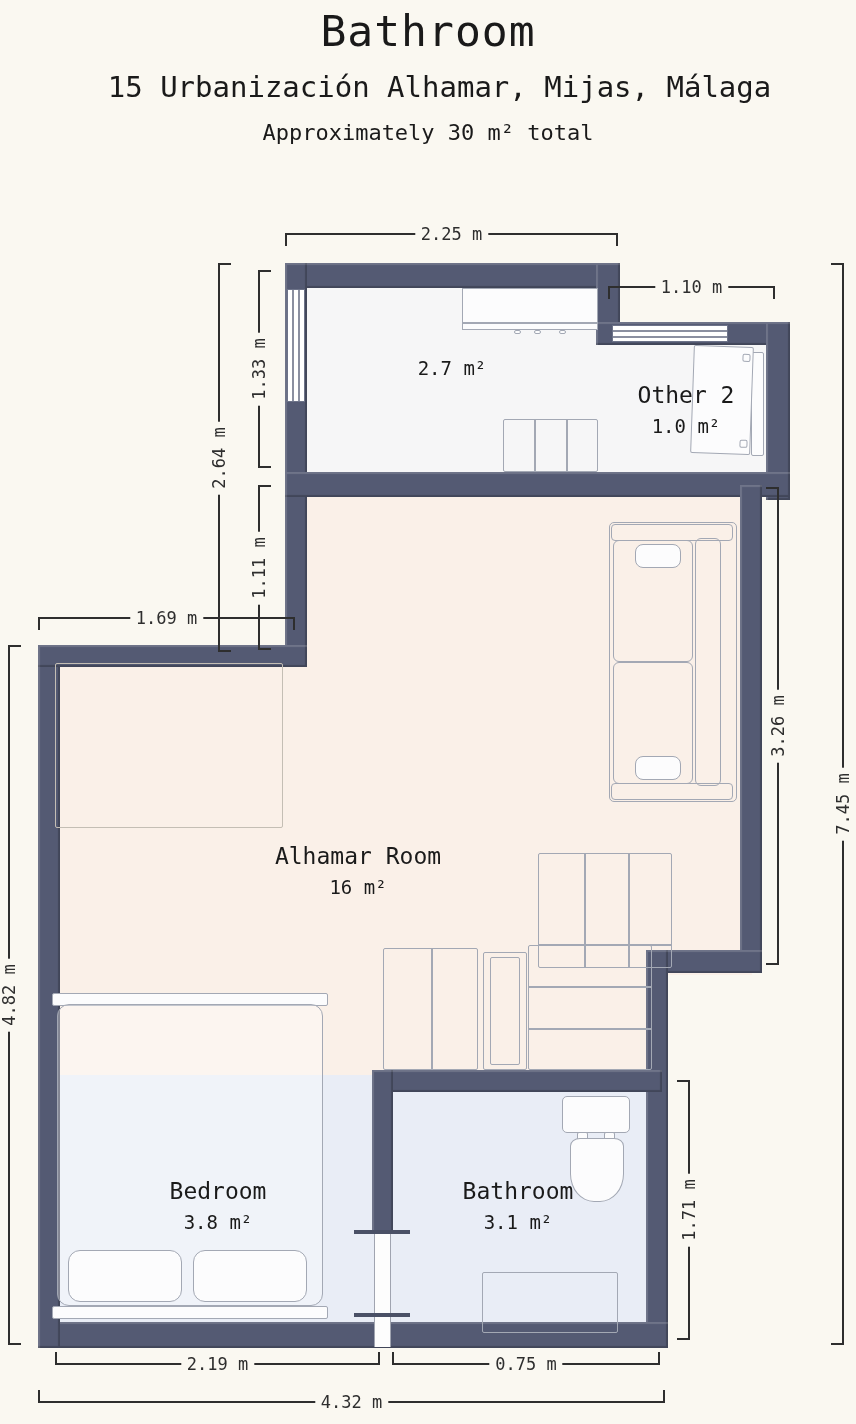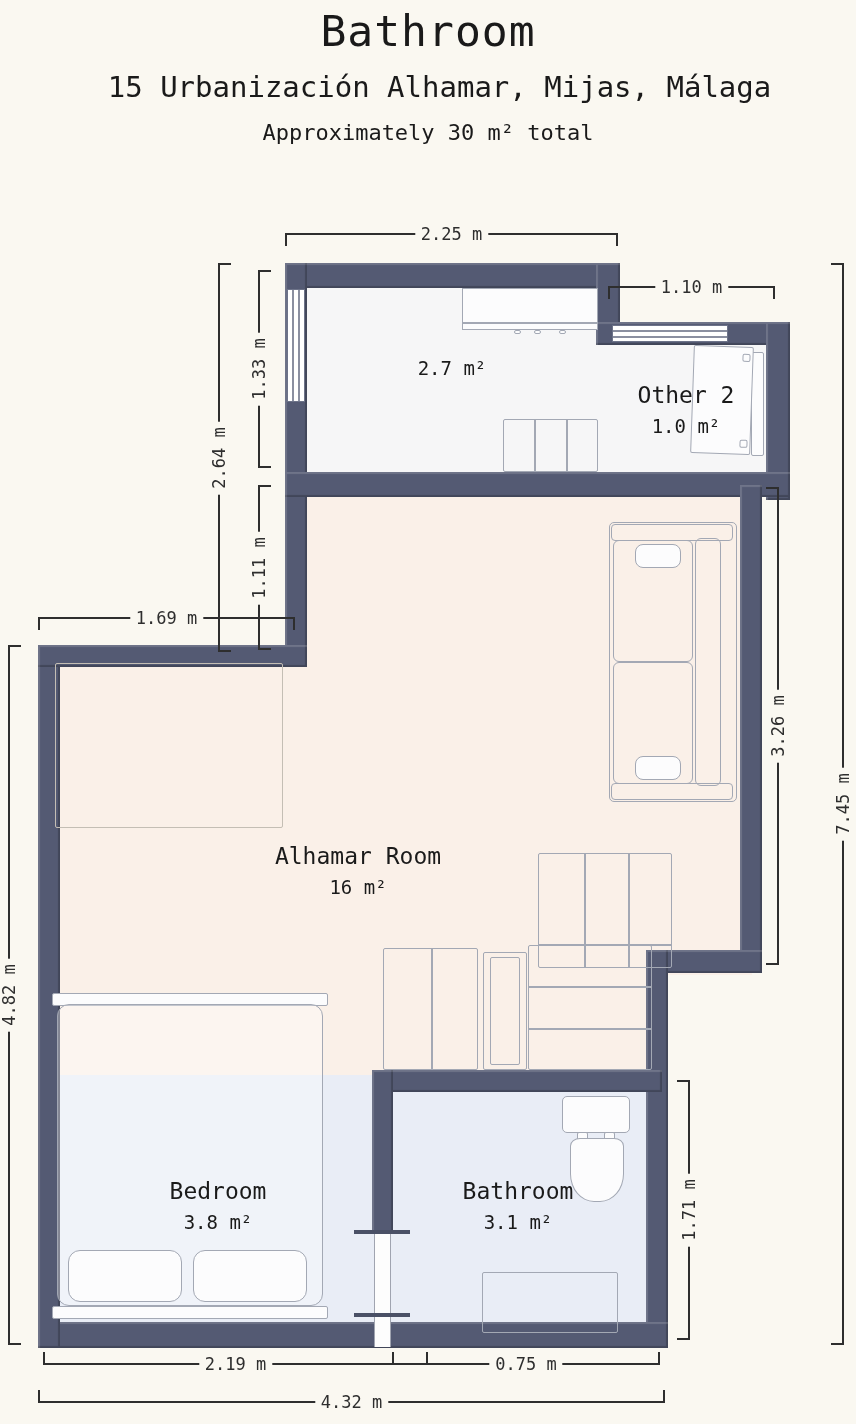--- a/index.html
+++ b/index.html
@@ -213,21 +213,21 @@
     <span class="lbl">3.26 m</span>
 </div>
 <div class="dim dim-v hook-left" style="left:831px;top:263px;height:1082px;">
   <div class="line"></div>
     <span class="lbl">7.45 m</span>
 </div>
 <div class="dim dim-v hook-left" style="left:677px;top:1080px;height:260px;">
   <div class="line"></div>
     <span class="lbl">1.71 m</span>
 </div>
-<div class="dim dim-h hook-up" style="left:43px;top:1352px;width:385px;">
+<div class="dim dim-h hook-up" style="left:55px;top:1352px;width:325px;">
   <div class="line"></div>
     <span class="lbl">2.19 m</span>
 </div>
 <div class="dim dim-h hook-up" style="left:392px;top:1352px;width:268px;">
   <div class="line"></div>
     <span class="lbl">0.75 m</span>
 </div>
 <div class="dim dim-h hook-up" style="left:38px;top:1390px;width:627px;">
   <div class="line"></div>
     <span class="lbl">4.32 m</span>

